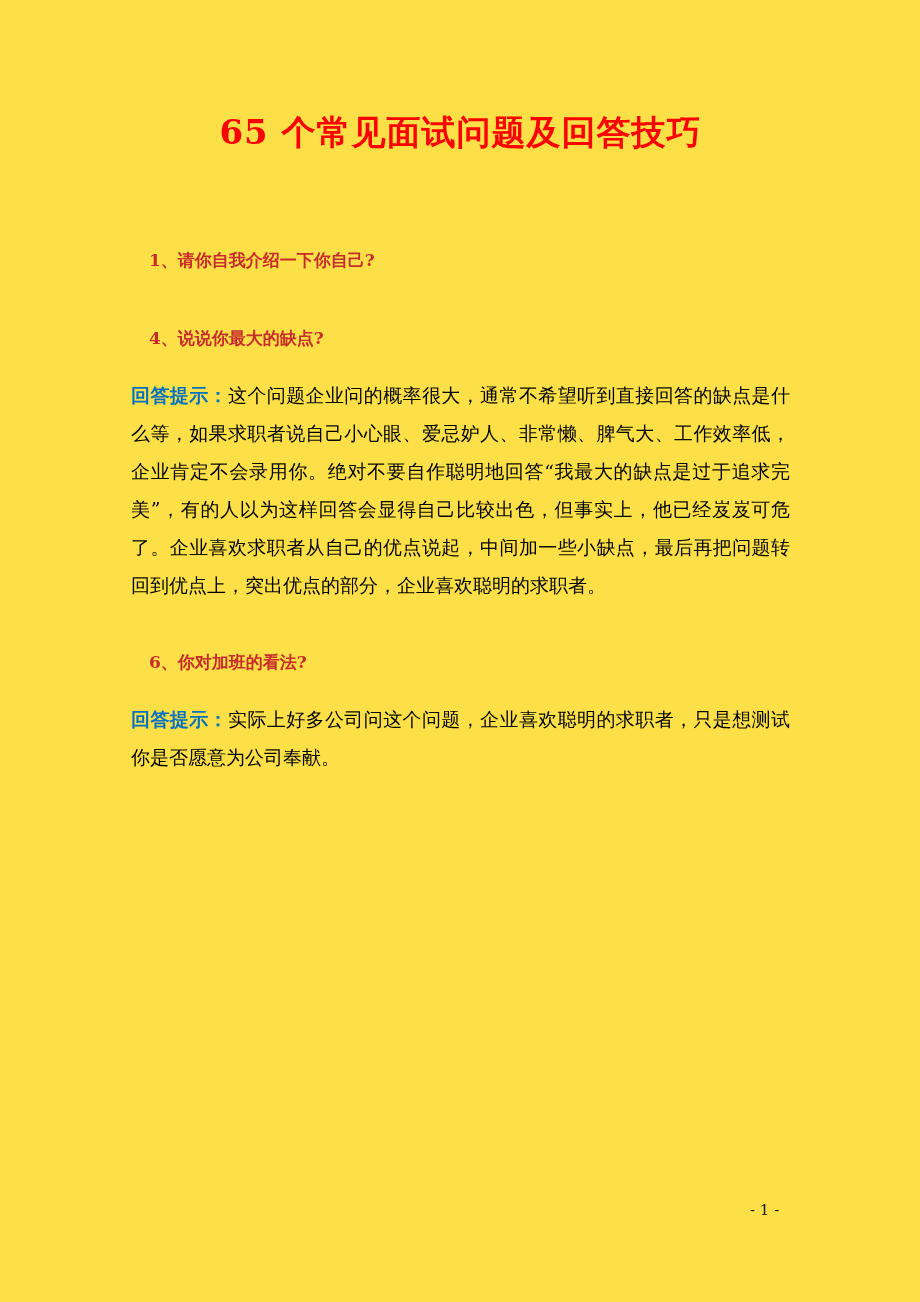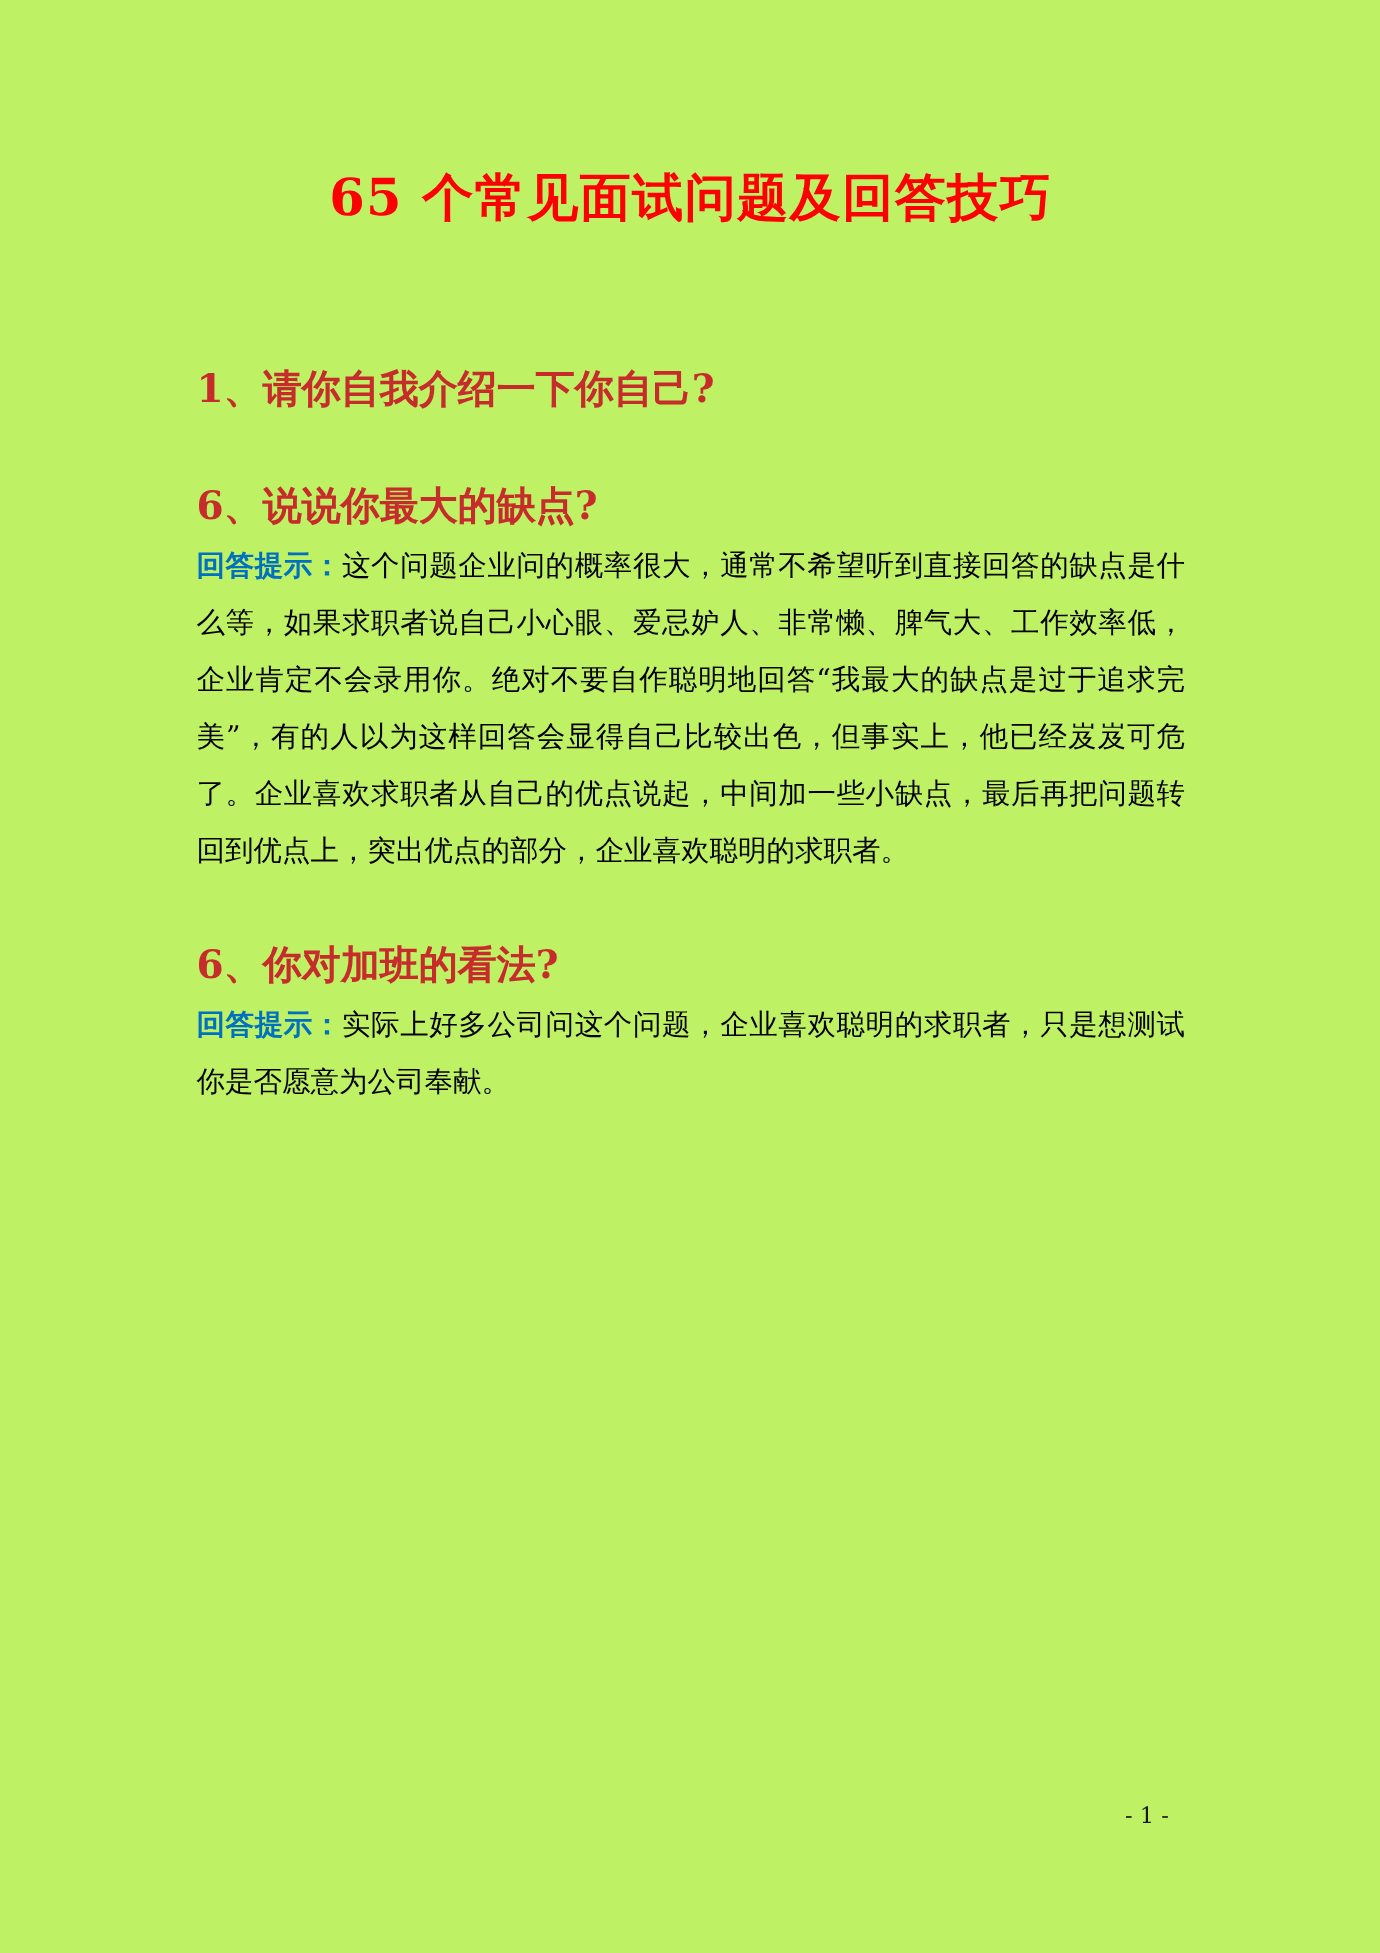--- a/index.html
+++ b/index.html
@@ -11,21 +11,21 @@
     width: 920px;
     height: 1302px;
     position: relative;
     font-family: "DejaVu Serif", "Liberation Serif", serif;
     color: #000000;
     overflow: hidden;
   }
   .page {
     position: absolute;
     inset: 0;
-    background: #bef264;
+    background: #fde047;
   }
   .content {
     position: absolute;
     left: 131px;
     top: 0;
     width: 659px;
   }
   .doc-title {
     margin: 110px 0 0 0;
     font-size: 34px;
@@ -33,22 +33,22 @@
     font-weight: 700;
     color: #FF0000;
     text-align: center;
     letter-spacing: 1px;
     white-space: nowrap;
   }
   .qa-section { margin: 0; }
   .qa-section.first { margin-top: 86px; }
   .qa-section.next  { margin-top: 38px; }
   .question {
-    margin: 0;
-    font-size: 26px;
+    margin: 18px;
+    font-size: 17px;
     line-height: 40px;
     font-weight: 700;
     color: #C62C2C;
   }
   .answer {
     margin: 0;
     font-size: 19px;
     line-height: 38px;
     color: #000000;
     text-align: justify;
@@ -75,21 +75,21 @@
   <div class="content">
 
     <h1 class="doc-title">65 个常见面试问题及回答技巧</h1>
 
     <div class="qa-section first">
       <p class="question">1、请你自我介绍一下你自己?</p>
     </div>
 
 
     <div class="qa-section next">
-      <p class="question">6、说说你最大的缺点?</p>
+      <p class="question">4、说说你最大的缺点?</p>
       <p class="answer"><span class="tip-label">回答提示：</span><span>这个问题企业问的概率很大，通常不希望听到直接回答的缺点是什么等，如果求职者说自己小心眼、爱忌妒人、非常懒、脾气大、工作效率低，企业肯定不会录用你。绝对不要自作聪明地回答“我最大的缺点是过于追求完美”，有的人以为这样回答会显得自己比较出色，但事实上，他已经岌岌可危了。企业喜欢求职者从自己的优点说起，中间加一些小缺点，最后再把问题转回到优点上，突出优点的部分，企业喜欢聪明的求职者。</span></p>
     </div>
 
     <div class="qa-section next">
       <p class="question">6、你对加班的看法?</p>
       <p class="answer"><span class="tip-label">回答提示：</span><span>实际上好多公司问这个问题，企业喜欢聪明的求职者，只是想测试你是否愿意为公司奉献。</span></p>
     </div>
 
   </div>
 

